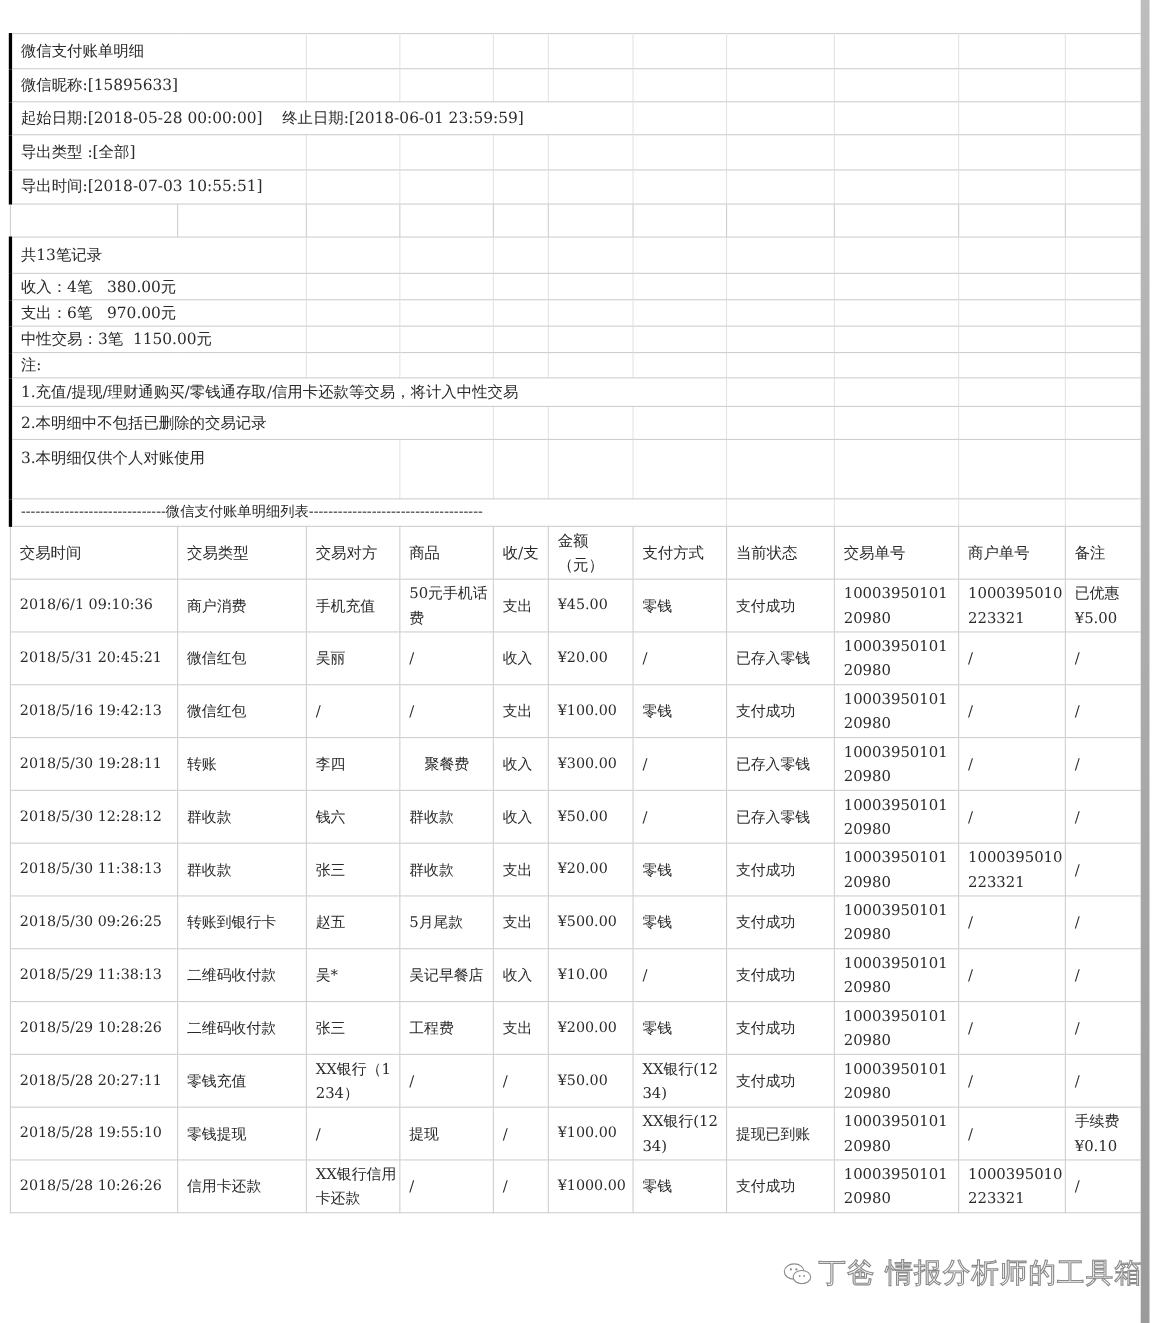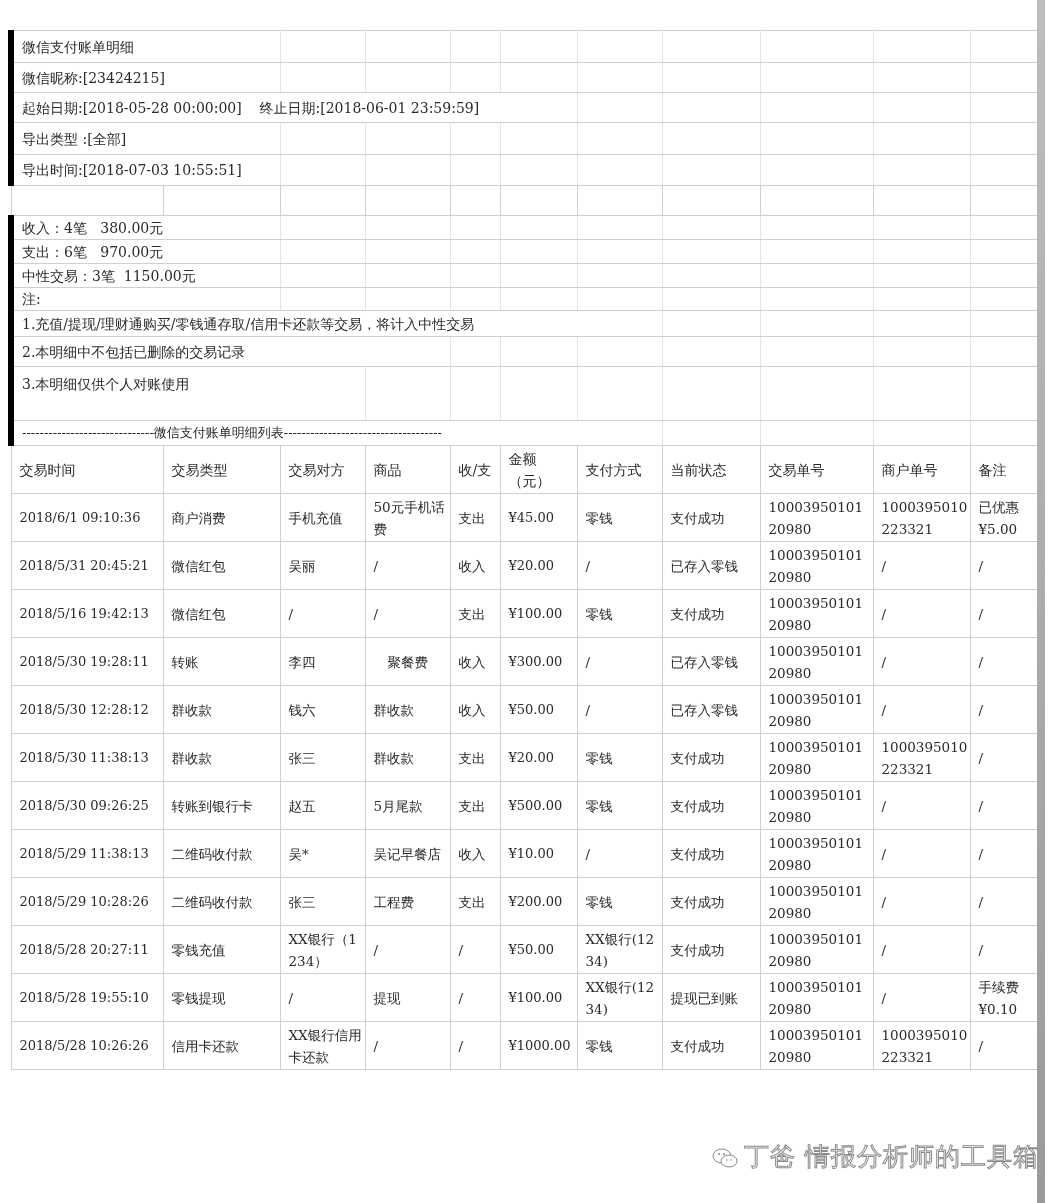--- a/index.html
+++ b/index.html
@@ -4,21 +4,21 @@
 <style>
   html, body { margin:0; padding:0; background:#ffffff; }
   body { width:1063px; height:1203px; position:relative; overflow:hidden;
          font-family: "DejaVu Serif", "Liberation Serif", serif; color:#2a2a2a; }
   .sheet { position:absolute; left:8px; top:30px; width:1029px; }
   table { border-collapse:collapse; table-layout:fixed; width:1029px; }
   td { border:1px solid #cfcfcf; padding:0 0 0 8px; vertical-align:middle;
        font-size:13.5px; line-height:22px; overflow:visible; white-space:nowrap; }
   td.wrap { white-space:normal; line-height:22px; padding-right:2px; }
   .info td { border-left-color:#e4e4e4; border-right-color:#e4e4e4; }
-  .info td.first { border-left:6px solid #000000; font-size:14px; }
+  .info td.first { border-left:3px solid #000000; font-size:14px; }
   .hdr td { font-size:14px; }
   .row td { height:47px; }
   .num { font-size:13px; }
   .rightbar { position:absolute; right:0; top:0; width:26px; height:1203px; background:#ffffff; }
   .rightbar .bar { position:absolute; left:0; top:0; width:8px; height:1203px; background:linear-gradient(#bdbdbd,#9a9a9a); }
   .watermark { position:absolute; left:712px; top:1140px; font-size:25px; color:#ffffff;
                -webkit-text-stroke:1px #8a8a8a; letter-spacing:1px; font-family:"DejaVu Sans","Liberation Sans",sans-serif; }
   .wm-icon { display:inline-block; width:26px; height:22px; vertical-align:middle; margin-right:6px; }
   .dashline { letter-spacing:0; }
 </style>
@@ -48,21 +48,21 @@
           <td></td>
           <td></td>
           <td></td>
           <td></td>
           <td></td>
           <td></td>
           <td></td>
           <td></td>
         </tr>
       <tr class="info" style="height:30px">
-          <td class="first" colspan="2">微信昵称:[23424215]</td>
+          <td class="first" colspan="2">微信昵称:[15895633]</td>
           <td></td>
           <td></td>
           <td></td>
           <td></td>
           <td></td>
           <td></td>
           <td></td>
           <td></td>
           <td></td>
         </tr>
@@ -105,20 +105,32 @@
           <td></td>
           <td></td>
           <td></td>
           <td></td>
           <td></td>
           <td></td>
           <td></td>
           <td></td>
         </tr>
 
+      <tr class="info" style="height:33px">
+          <td class="first" colspan="2">共13笔记录</td>
+          <td></td>
+          <td></td>
+          <td></td>
+          <td></td>
+          <td></td>
+          <td></td>
+          <td></td>
+          <td></td>
+          <td></td>
+        </tr>
       <tr class="info" style="height:24px">
           <td class="first" colspan="2" style="white-space:pre">收入：4笔   380.00元</td>
           <td></td>
           <td></td>
           <td></td>
           <td></td>
           <td></td>
           <td></td>
           <td></td>
           <td></td>

